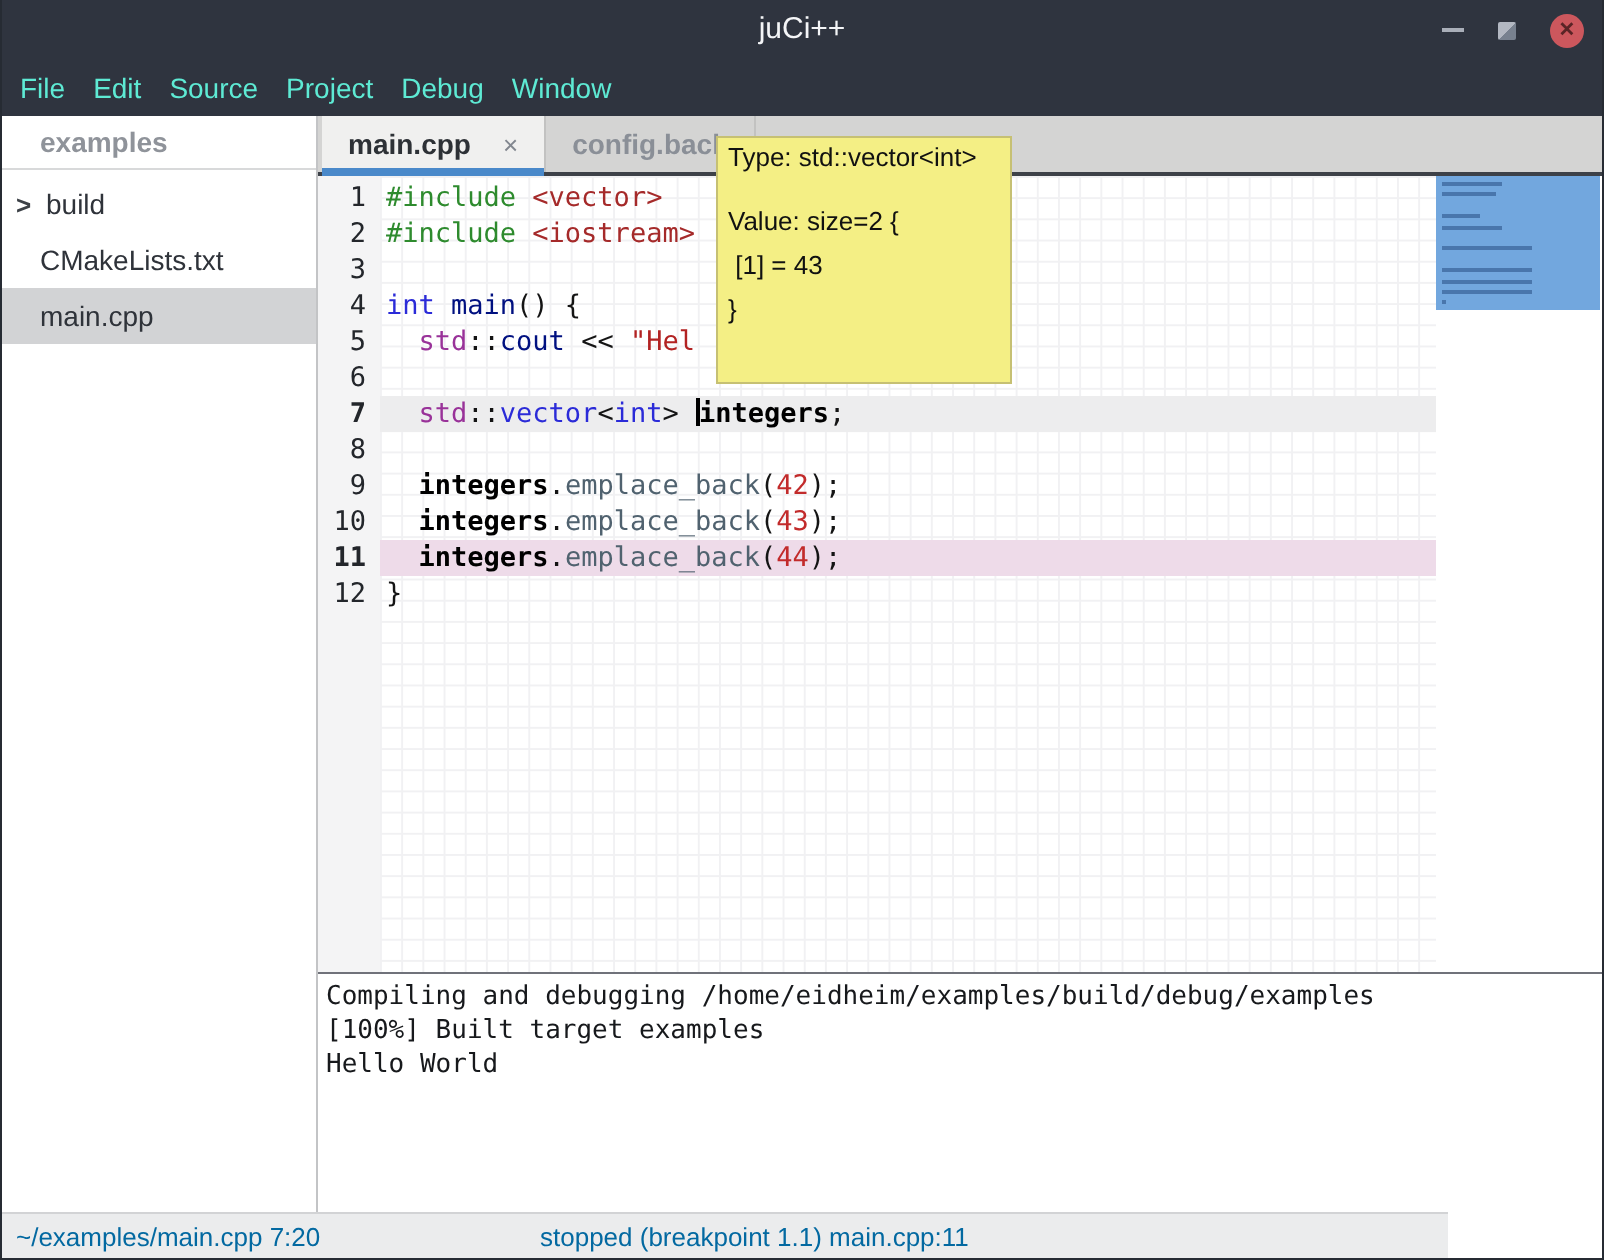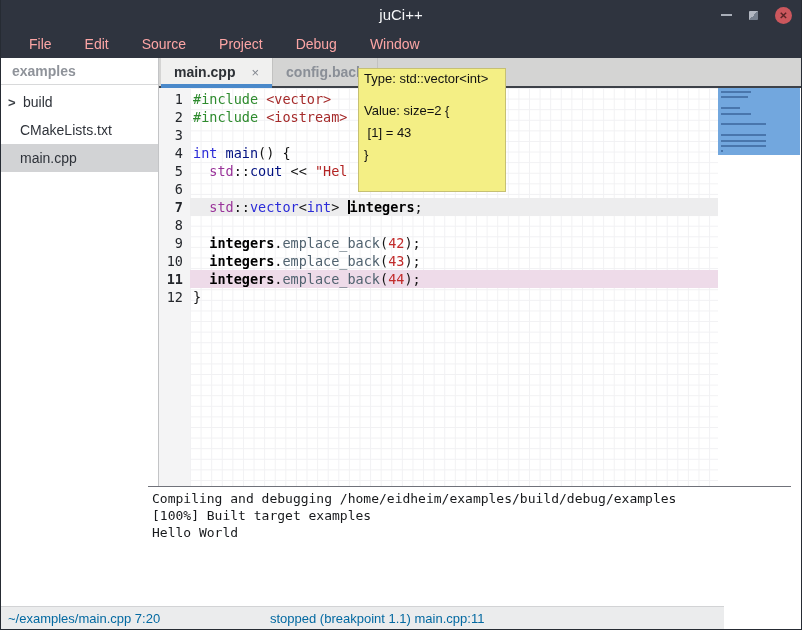--- a/index.html
+++ b/index.html
@@ -19,26 +19,26 @@
   .controls{position:absolute;right:10px;top:0;height:30px;display:flex;align-items:center;gap:17px;}
   .btn{display:flex;align-items:center;justify-content:center;}
   .min-glyph{width:11px;height:2px;background:#a9aeb8;}
   .restore-glyph{width:9px;height:9px;border-radius:1px;background:linear-gradient(135deg,#b3b8c2 50%,#78818f 50%);}
   .close{width:17px;height:17px;border-radius:50%;background:var(--close);color:#5a2426;
          font-size:10px;font-weight:bold;}
 
   
   .menubar{position:absolute;left:0;top:30px;width:802px;height:28px;background:var(--tb-bg);
            display:flex;align-items:center;gap:14px;padding-left:10px;box-sizing:border-box;z-index:5;}
-  .menu-item{color:#fca5a5;font-size:14px;margin-left:19px;}
+  .menu-item{color:#5eead4;font-size:14px;}
 
   
   .sidebar{position:absolute;left:0;top:58px;width:159px;height:548px;background:#fff;
            border-right:1px solid #c3c4c6;box-sizing:border-box;}
-  .side-header{height:26px;line-height:26px;padding-left:12px;color:#8f939a;font-weight:bold;
+  .side-header{height:26px;line-height:26px;padding-left:20px;color:#8f939a;font-weight:bold;
                font-size:14px;border-bottom:1px solid #d8d9da;}
   .tree{padding-top:3px;}
   .tree-row{height:28px;display:flex;align-items:center;font-size:14px;color:#2f333a;}
   .tree-row.selected{background:#d2d3d5;}
   .chev{display:inline-block;width:15px;margin-left:8px;font-size:13px;font-weight:600;color:#3c4147;}
   .tree-lbl{margin-left:0;}
   .tree-row.noexp .tree-lbl{margin-left:20px;}
 
   
   .tabbar{position:absolute;left:159px;top:58px;width:643px;height:30px;background:#d4d4d3;
@@ -71,21 +71,21 @@
   .tk-id{color:var(--c-id);font-weight:bold;} .tk-pl{color:var(--c-pl);}
   .cursor{display:inline-block;width:0;border-left:2px solid #000;height:14px;vertical-align:-2px;}
 
   
   .minimap{position:absolute;left:559px;top:0;width:84px;height:100%;background:#fff;}
   .mm-slider{position:absolute;left:0;top:0;width:82px;height:67px;background:var(--mm);
              padding:3px 0 0 3px;box-sizing:border-box;}
   .mm-bar{height:2px;margin-bottom:3.4px;background:rgba(25,60,110,.45);}
 
   
-  .terminal{position:absolute;left:148px;top:486px;width:643px;height:120px;background:#fff;
+  .terminal{position:absolute;left:159px;top:486px;width:643px;height:120px;background:#fff;
             border-top:1px solid #70727a;box-sizing:border-box;padding:3px 0 0 4px;}
   .term-line{font-family:"DejaVu Sans Mono",monospace;font-size:13px;line-height:17px;
              color:#17191c;white-space:pre;}
 
   
   .statusbar{position:absolute;left:0;top:606px;width:724px;height:24px;background:#ebeced;
              border-top:1px solid #d2d3d5;box-sizing:border-box;font-size:13px;color:#0369a1;}
   .sb-left{position:absolute;left:8px;top:0;line-height:23px;}
   .sb-center{position:absolute;left:270px;top:0;line-height:23px;}
 

